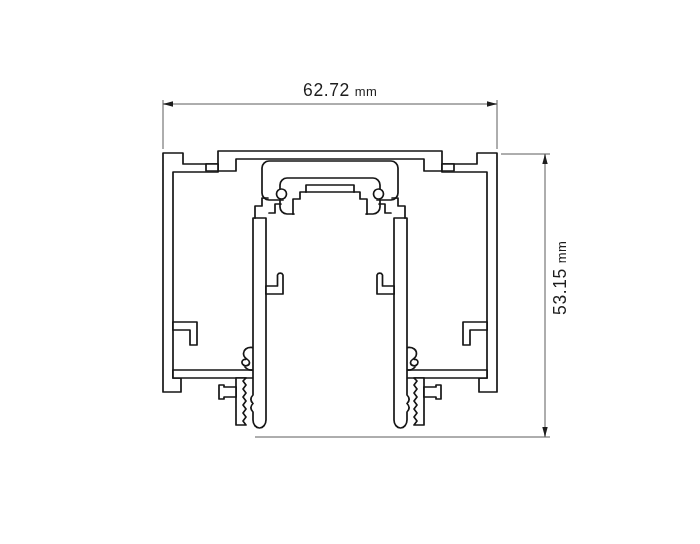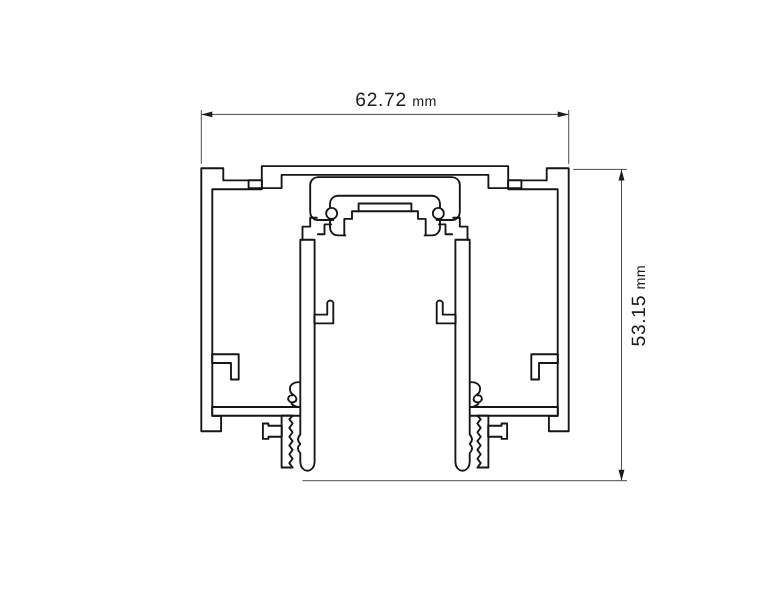--- a/index.html
+++ b/index.html
@@ -1,17 +1,17 @@
 <!DOCTYPE html>
 <html><head>
 <meta charset="utf-8">
 <style>
   html,body{margin:0;padding:0;background:#ffffff;}
   body{width:700px;height:544px;overflow:hidden;font-family:"Liberation Sans",sans-serif;}
-  .stage{position:relative;width:568px;height:544px;background:#ffffff;padding-left:20px;}
+  .stage{position:relative;width:568px;height:544px;background:#ffffff;}
   svg{display:block;}
   .metal{fill:#ffffff;stroke:#161616;stroke-width:1.7;stroke-linejoin:round;}
   .metal-line{fill:none;stroke:#161616;stroke-width:1.7;stroke-linejoin:round;stroke-linecap:round;}
   .dim{stroke:#4a4a4a;stroke-width:0.9;fill:none;}
   .dim-arrow{fill:#1d1d1d;stroke:none;}
   .dim-text{fill:#1d1d1d;font-family:"Liberation Sans",sans-serif;font-weight:400;letter-spacing:0.6px;}
   .dim-num{font-size:17.5px;}
   .dim-unit{font-size:13px;letter-spacing:0.2px;}
 </style>
 </head>

